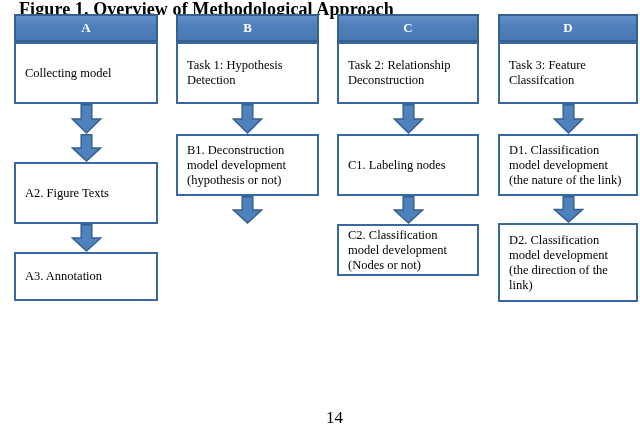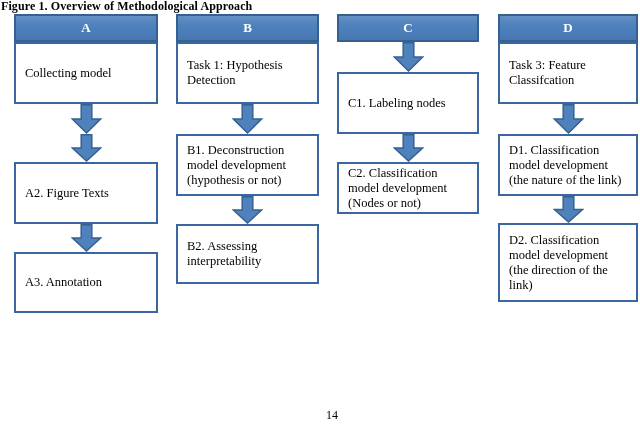--- a/index.html
+++ b/index.html
@@ -1,36 +1,36 @@
 <!DOCTYPE html>
 <html><head>
 <meta charset="utf-8">
 <style>
   html,body{margin:0;padding:0;background:#ffffff;}
   .page{position:relative;width:640px;height:431px;background:#ffffff;overflow:hidden;
         font-family:"Liberation Serif",serif;color:#000;}
-  .fig-title{position:absolute;left:1px;top:-1px;font-size:12px;font-weight:bold;
+  .fig-title{position:absolute;left:19px;top:-1px;font-size:18px;font-weight:bold;
              letter-spacing:0.1px;white-space:nowrap;}
   .col{position:absolute;top:14px;}
   .col-a{left:14px;width:144px;}
   .col-b{left:176px;width:143px;}
   .col-c{left:337px;width:142px;}
   .col-d{left:498px;width:140px;}
   .hdr{box-sizing:border-box;height:28px;border:2px solid #35608F;
        background:linear-gradient(180deg,#6490c4 0%,#4F81BD 40%,#4878b2 100%);
        display:flex;align-items:center;justify-content:center;
        color:#ffffff;font-weight:bold;font-size:13px;}
   .box{box-sizing:border-box;border:2px solid #3A67A1;background:#ffffff;
        display:flex;align-items:center;
        padding:2px 4px 2px 9px;font-size:12.5px;line-height:15px;
        white-space:pre-line;}
-  .h60{height:60px}.h61{height:61px}.h62{height:62px}.h68{height:52px}.h71{height:79px}
+  .h60{height:60px}.h61{height:49px}.h62{height:62px}.h68{height:52px}.h71{height:79px}
   .arrow{display:block;margin:0 auto;}
   .g30{height:30px}.g28{height:28px}.g27{height:27px}
-  .page-number{position:absolute;left:326px;top:408px;font-size:12px;}
+  .page-number{position:absolute;left:326px;top:408px;font-size:17px;}
 </style>
 </head>
 <body>
 
 <div class="page">
 
   <div class="fig-title">Figure 1. Overview of Methodological Approach</div>
 
   <div class="col col-a">
     <div class="hdr">A</div>
@@ -54,26 +54,26 @@
 Detection</div>
     <svg class="arrow g30" width="31" viewBox="0 0 32 30" preserveAspectRatio="none">
       <polygon points="10.5,0.8 21.5,0.8 21.5,15 30.6,15 16,29 1.4,15 10.5,15" stroke="#35608F" stroke-width="1.5" fill="#4F81BD"></polygon>
     </svg>
     <div class="box h62">B1. Deconstruction
 model development
 (hypothesis or not)</div>
     <svg class="arrow g28" width="31" viewBox="0 0 32 30" preserveAspectRatio="none">
       <polygon points="10.5,0.8 21.5,0.8 21.5,15 30.6,15 16,29 1.4,15 10.5,15" stroke="#35608F" stroke-width="1.5" fill="#4F81BD"></polygon>
     </svg>
-    <div class="box h60">B2. Assessing
-interpretability</div>
   </div>
 
   <div class="col col-c">
     <div class="hdr">C</div>
+    <div class="box h62">Task 2: Relationship
+Deconstruction</div>
     <svg class="arrow g30" width="31" viewBox="0 0 32 30" preserveAspectRatio="none">
       <polygon points="10.5,0.8 21.5,0.8 21.5,15 30.6,15 16,29 1.4,15 10.5,15" stroke="#35608F" stroke-width="1.5" fill="#4F81BD"></polygon>
     </svg>
     <div class="box h62">C1. Labeling nodes</div>
     <svg class="arrow g28" width="31" viewBox="0 0 32 30" preserveAspectRatio="none">
       <polygon points="10.5,0.8 21.5,0.8 21.5,15 30.6,15 16,29 1.4,15 10.5,15" stroke="#35608F" stroke-width="1.5" fill="#4F81BD"></polygon>
     </svg>
     <div class="box h68">C2. Classification
 model development
 (Nodes or not)</div>

